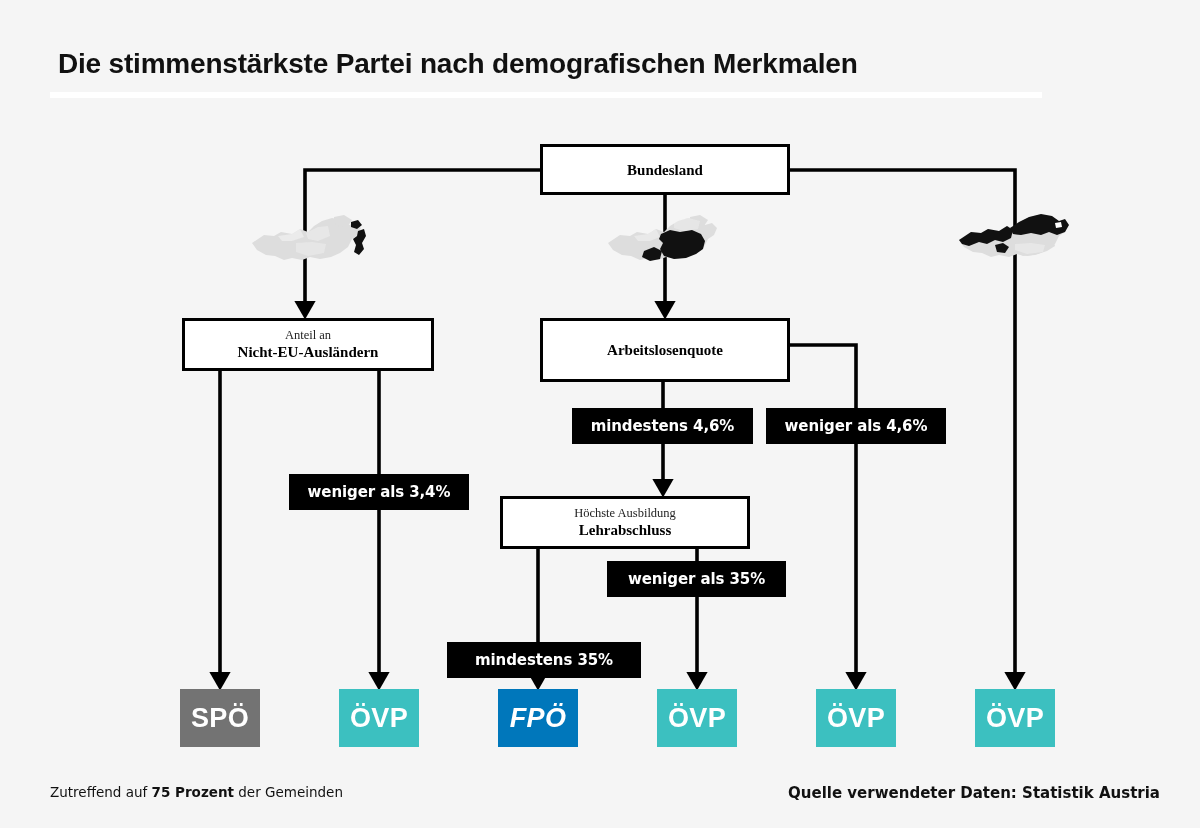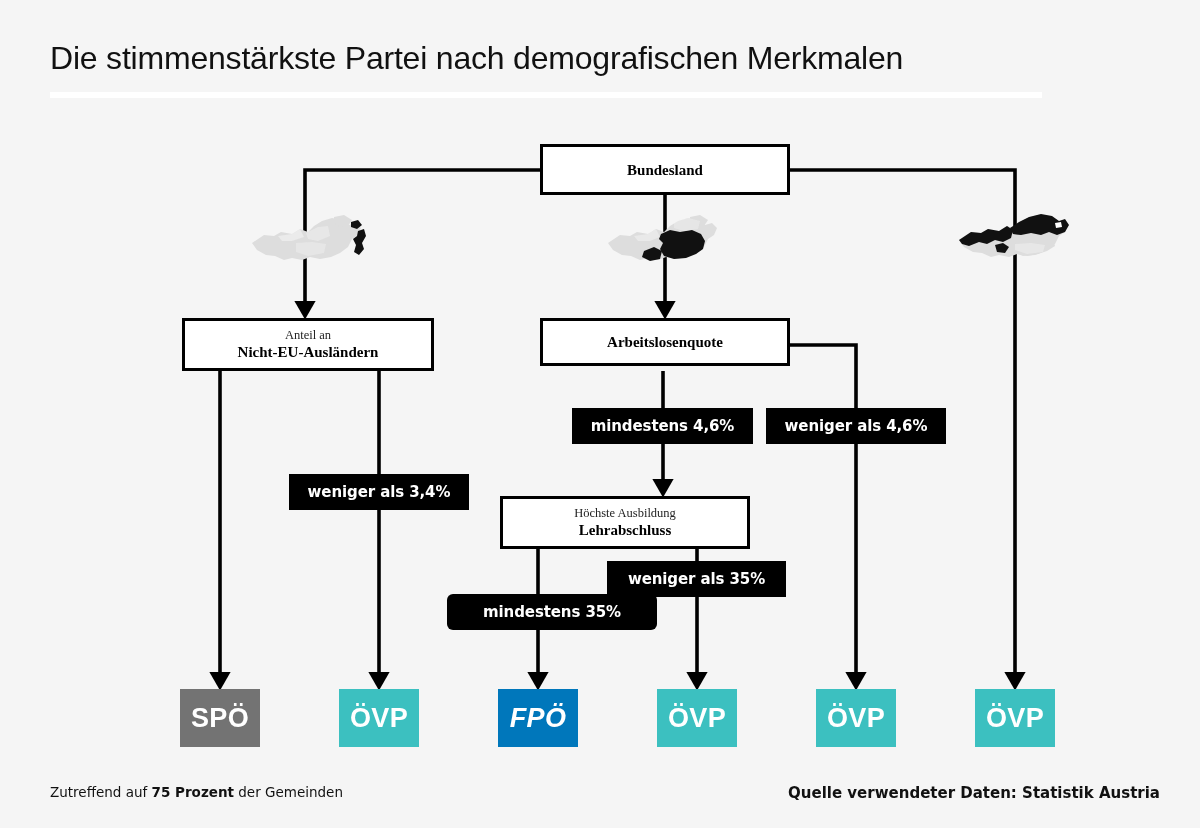--- a/index.html
+++ b/index.html
@@ -9,22 +9,22 @@
     font-family:"Liberation Sans","DejaVu Sans",sans-serif;
     color:#111;
     overflow:hidden;
     position:relative;
   }
   .page{position:relative;width:1200px;height:828px;}
 
   
   .header{position:absolute;left:50px;top:40px;width:1000px;}
   .title{
-    font-size:32px;font-weight:normal;letter-spacing:-0.2px;
-    color:#111;line-height:1.15;margin:0;white-space:nowrap;
+    font-size:28px;font-weight:bold;letter-spacing:-0.2px;
+    color:#111;line-height:1.15;margin:8px;white-space:nowrap;
   }
   .title-rule{
     position:absolute;left:50px;top:92px;width:992px;height:6px;background:#ffffff;
   }
 
   
   .wires{position:absolute;left:0;top:0;width:1200px;height:828px;}
 
   
   .node{
@@ -156,39 +156,39 @@
 
   <div class="node single" style="left:540px;top:144px;width:250px;height:51px;">
     <span class="main">Bundesland</span>
   </div>
 
   <div class="node" style="left:182px;top:318px;width:252px;height:53px;">
     <span class="sub">Anteil an</span>
     <span class="main">Nicht-EU-Ausländern</span>
   </div>
 
-  <div class="node single" style="left:540px;top:318px;width:250px;height:48px;">
+  <div class="node single" style="left:540px;top:318px;width:250px;height:64px;">
     <span class="main">Arbeitslosenquote</span>
   </div>
 
   <div class="node" style="left:500px;top:496px;width:250px;height:53px;">
     <span class="sub">Höchste Ausbildung</span>
     <span class="main">Lehrabschluss</span>
   </div>
 
   <div class="chip" style="left:572px;top:408px;width:181px;height:36px;">mindestens 4,6%</div>
 
   <div class="chip" style="left:766px;top:408px;width:180px;height:36px;">weniger als 4,6%</div>
 
   <div class="chip" style="left:289px;top:474px;width:180px;height:36px;text-align:right;">weniger als 3,4%</div>
 
 
   <div class="chip" style="left:607px;top:561px;width:179px;height:36px;">weniger als 35%</div>
 
-  <div class="chip" style="left:447px;top:594px;width:210px;height:36px;border-radius:6px;">mindestens 35%</div>
+  <div class="chip" style="left:447px;top:642px;width:194px;height:36px;">mindestens 35%</div>
 
   <div class="party" style="left:180px;top:689px;background:#737373;">
     <span>SPÖ</span>
   </div>
   <div class="party" style="left:339px;top:689px;background:#3cc0c0;">
     <span>ÖVP</span>
   </div>
   <div class="party" style="left:498px;top:689px;background:#0077bb;font-style:italic;">
     <span>FPÖ</span>
   </div>

